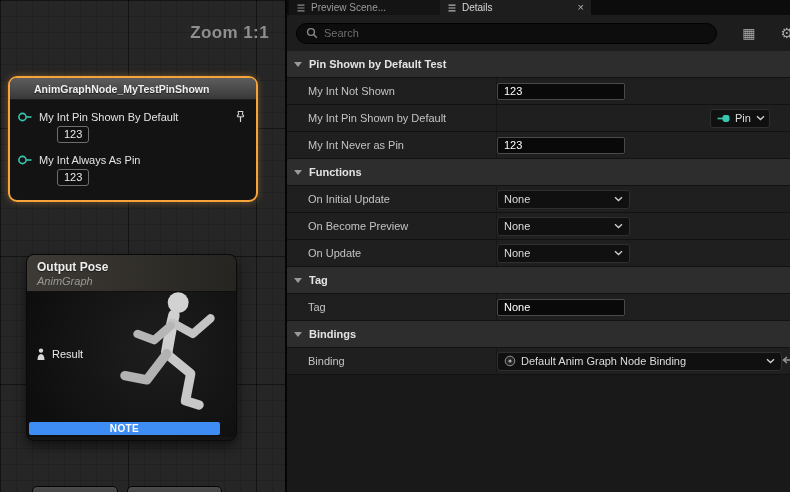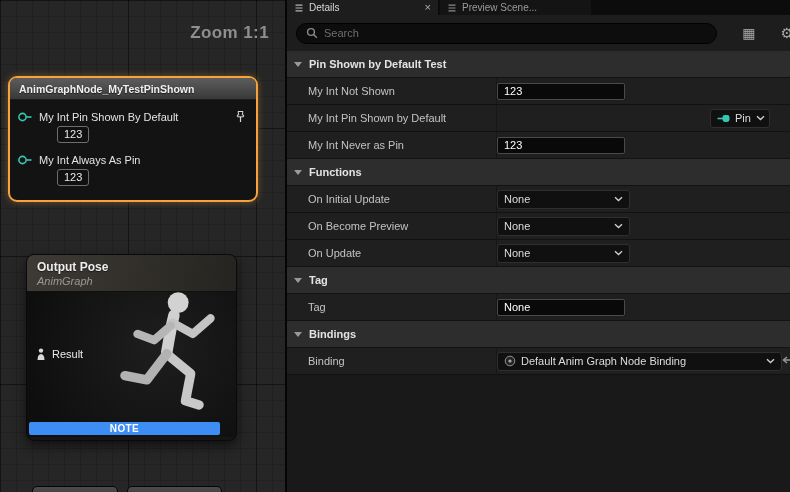--- a/index.html
+++ b/index.html
@@ -15,21 +15,21 @@
       linear-gradient(to bottom, rgba(0,0,0,.38) 1px, transparent 1px),
       linear-gradient(to right, rgba(0,0,0,.13) 1px, transparent 1px),
       linear-gradient(to bottom, rgba(0,0,0,.13) 1px, transparent 1px);
     background-size:128px 128px,128px 128px,16px 16px,16px 16px; }
   .zoom { position:absolute; top:23px; right:16px; color:#8f8f8f; font-size:17px;
     font-weight:bold; letter-spacing:.4px; }
 
   .node1 { position:absolute; left:8px; top:76px; width:250px;
     border:2px solid #f6a33c; border-radius:9px; background:rgba(18,18,18,.93);
     box-shadow:0 0 7px rgba(246,163,60,.35); }
-  .node1-hdr { height:22px; line-height:22px; padding:0 9px; font-size:10.5px; font-weight:bold;
+  .node1-hdr { height:22px; line-height:22px; padding:0 24px; font-size:10.5px; font-weight:bold;
     color:#f0f0f0; background:linear-gradient(#5d5d5d,#393939); border-radius:6px 6px 0 0;
     border-bottom:1px solid #1c1c1c; white-space:nowrap; overflow:hidden;
     text-shadow:0 1px 1px rgba(0,0,0,.6); }
   .node1-body { padding:6px 0 7px; }
   .pin-row { display:flex; align-items:center; gap:6px; padding:4px 10px 1px 7px;
     color:#e3e3e3; font-size:11px; }
   .flex-sp { flex:1; }
   .value-box { display:inline-block; margin:2px 0 7px 47px; min-width:32px; padding:1px 6px 2px;
     border:1px solid #6e6e6e; border-radius:3px; background:#101010; color:#eaeaea; font-size:11px; }
 
@@ -161,36 +161,36 @@
       </div>
     </div>
 
     <div class="pnode p1"></div>
     <div class="pnode p2"></div>
   </div>
 
   <div class="details">
 
     <div class="tabbar">
+      <div class="tab inactive">
+        <span style="display:flex;">
+          <svg width="10" height="10" viewBox="0 0 10 10">
+              <path d="M1.5 2.2 H8.5 M1.5 5 H8.5 M1.5 7.8 H8.5" stroke="#8a8a8a" stroke-width="1.2"></path>
+            </svg>
+        </span>
+        <span>Preview Scene...</span>
+      </div>
       <div class="tab active">
         <span style="display:flex;">
           <svg width="10" height="10" viewBox="0 0 10 10">
               <path d="M1.5 2.2 H8.5 M1.5 5 H8.5 M1.5 7.8 H8.5" stroke="#b5b5b5" stroke-width="1.2"></path>
             </svg>
         </span>
         <span>Details</span>
         <span class="tab-close">×</span>
-      </div>
-      <div class="tab inactive">
-        <span style="display:flex;">
-          <svg width="10" height="10" viewBox="0 0 10 10">
-              <path d="M1.5 2.2 H8.5 M1.5 5 H8.5 M1.5 7.8 H8.5" stroke="#8a8a8a" stroke-width="1.2"></path>
-            </svg>
-        </span>
-        <span>Preview Scene...</span>
       </div>
     </div>
 
     <div class="searchrow">
       <div class="searchbox">
         <span style="display:flex;">
           <svg width="12" height="12" viewBox="0 0 12 12">
               <circle cx="5" cy="5" r="3.4" fill="none" stroke="#8a8a8a" stroke-width="1.4"></circle>
               <path d="M7.6 7.6 L10.8 10.8" stroke="#8a8a8a" stroke-width="1.4"></path>
             </svg>

